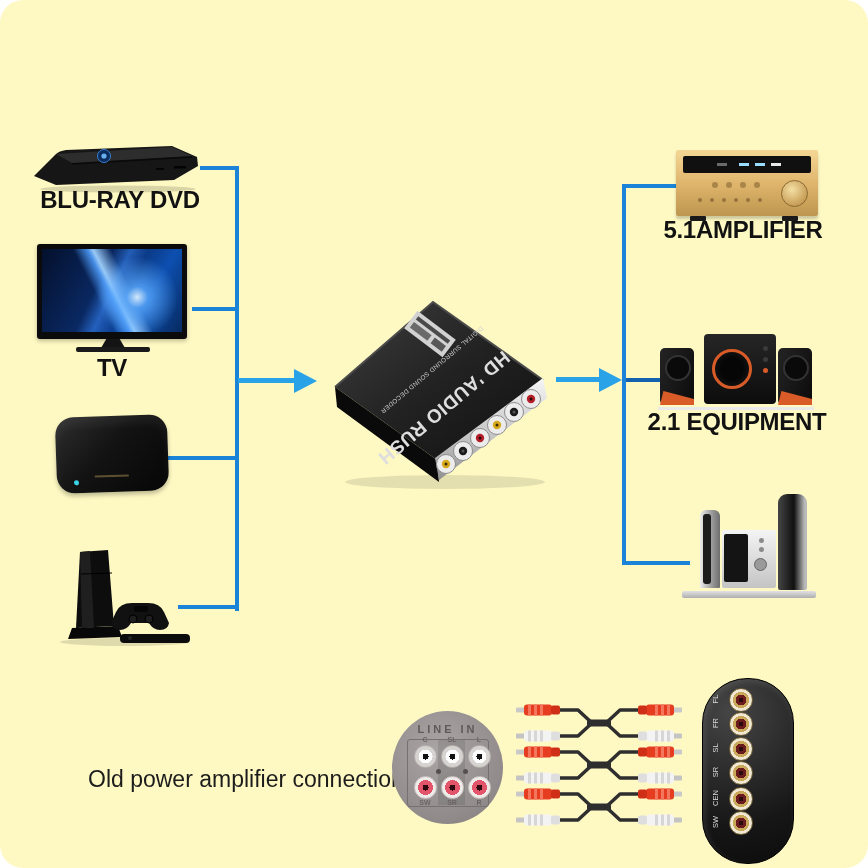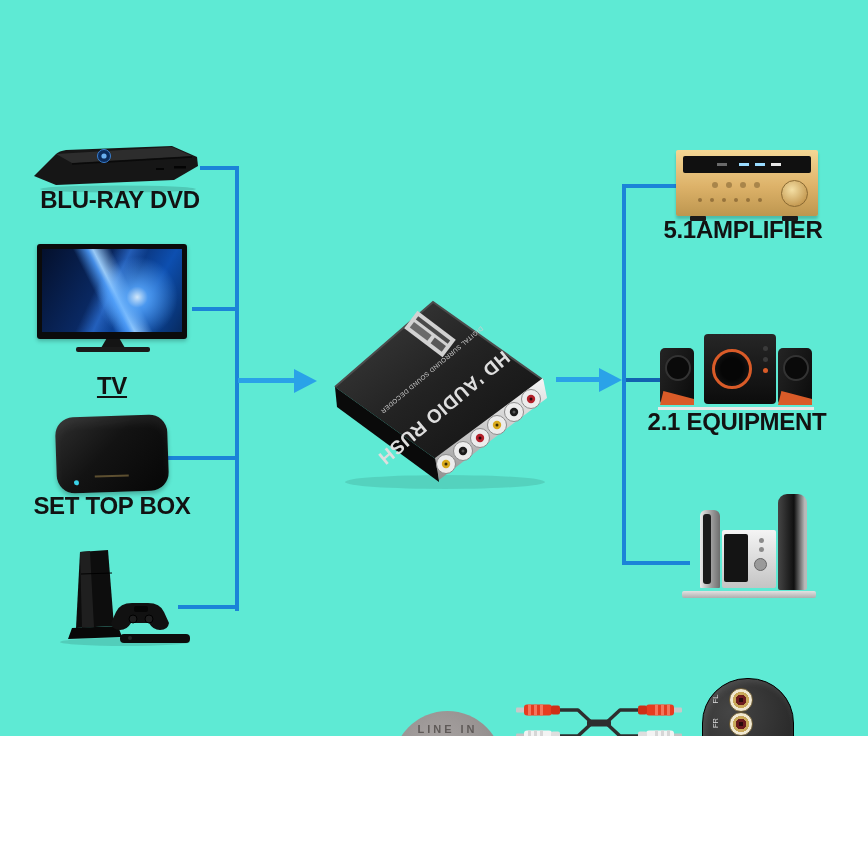--- a/index.html
+++ b/index.html
@@ -1,17 +1,17 @@
 <!DOCTYPE html>
 <html><head>
 <meta charset="utf-8">
 <style>
   html,body{margin:0;padding:0;background:#fff;}
-  .canvas{position:relative;width:868px;height:736px;background:#5eead4;overflow:hidden;
-          font-family:"Liberation Sans",sans-serif;}
+  .canvas{position:relative;width:868px;height:868px;background:#fef9c3;overflow:hidden;
+          font-family:"Liberation Sans",sans-serif;border-radius:23px;}
   .abs{position:absolute;}
 
   
   .cline{position:absolute;background:#1b84d8;}
   .cline.dark{background:#1262b0;}
   .cline.bright{background:#2aa2e8;}
   .arrowhead{position:absolute;width:0;height:0;border-top:12px solid transparent;
              border-bottom:12px solid transparent;border-left:23px solid #2aa2e8;}
 
   
@@ -145,27 +145,26 @@
   </svg>
   <div class="dev-label" style="left:20px;top:186px;width:200px;">BLU-RAY DVD</div>
 
   <div class="abs tv">
     <div class="tv-frame">
       <div class="tv-screen"></div>
     </div>
     <div class="tv-neck"></div>
     <div class="tv-base"></div>
   </div>
-  <div class="dev-label" style="left:37px;top:372px;width:150px;text-decoration:underline;">TV</div>
+  <div class="dev-label" style="left:37px;top:354px;width:150px;">TV</div>
 
   <div class="abs stb">
     <div class="stb-dots"></div>
     <div class="stb-led"></div>
   </div>
-  <div class="dev-label" style="left:17px;top:492px;width:190px;">SET TOP BOX</div>
 
   <svg class="abs" style="left:50px;top:546px;" width="145" height="102" viewBox="0 0 145 102">
     <ellipse cx="75" cy="96" rx="65" ry="4" fill="rgba(0,0,0,0.12)"></ellipse>
     <polygon points="30,6 58,4 64,80 26,82" fill="#0d0d0d"></polygon>
     <polygon points="30,6 40,5 44,81 32,82" fill="#1f1f1f"></polygon>
     <line x1="31" y1="28" x2="62" y2="27" stroke="#000" stroke-width="1"></line>
     <polygon points="22,82 68,80 72,91 18,93" fill="#080808"></polygon>
     <path d="M66 66 q4 -9 16 -9 h16 q12 0 16 9 l5 11 q-1 7 -9 7 q-7 0 -11 -7 h-18 q-4 7 -11 7 q-8 0 -9 -7 Z" fill="#111"></path>
     <rect x="84" y="60" width="14" height="6" rx="2" fill="#060606"></rect>
     <circle cx="83" cy="73" r="4" fill="#1e1e1e" stroke="#000"></circle>

